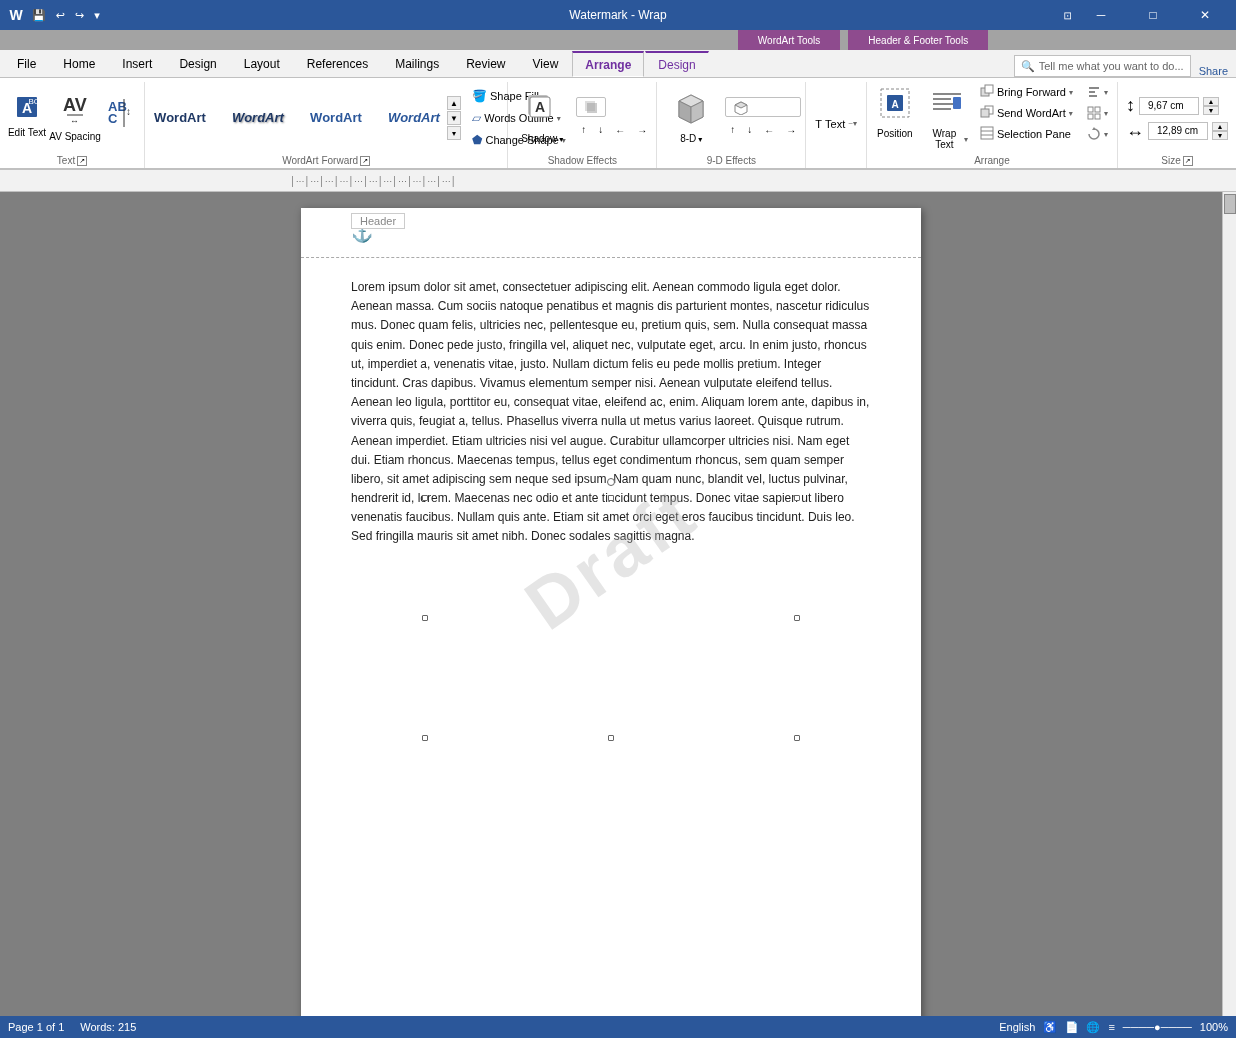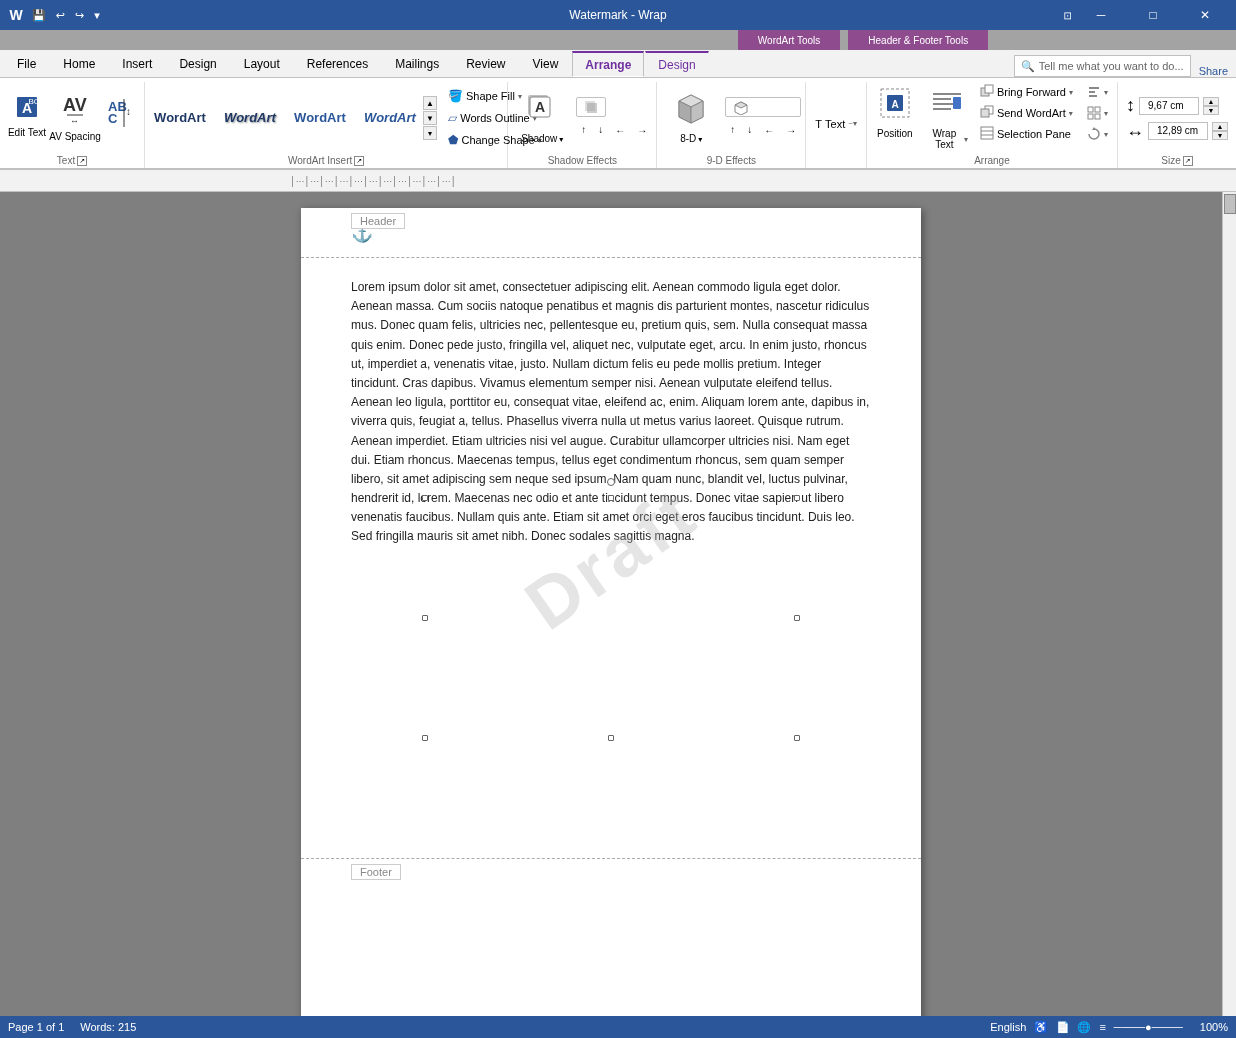--- a/index.html
+++ b/index.html
@@ -290,21 +290,21 @@
     
     .wa-gallery {
       display: flex;
       align-items: center;
       gap: 2px;
       height: 68px;
     }
     .wa-items {
       display: grid;
       grid-template-columns: repeat(4, 62px);
-      gap: 8px;
+      gap: 16px;
       height: 50px;
       overflow: hidden;
     }
     .wa-item {
       font-size: 14px;
       font-weight: bold;
       display: flex;
       align-items: center;
       justify-content: center;
       cursor: pointer;
@@ -548,21 +548,21 @@
             <span class="dropdown-arrow">▾</span>
           </div>
           <div class="small-btn">
             <span class="si" style="color:#2b579a;">⬟</span>
             <span>Change Shape</span>
             <span class="dropdown-arrow">▾</span>
           </div>
         </div>
       </div>
       <div class="grp-label-row">
-        <span class="grp-label">WordArt Insert</span>
+        <span class="grp-label">WordArt Forward</span>
         <span class="grp-expand">↗</span>
       </div>
     </div>
 
     <div class="grp">
       <div class="grp-top" style="flex-direction:column;align-items:center;justify-content:center;gap:4px;">
         <div style="display:flex;gap:4px;">
 
           <div class="big-btn" style="width:60px;">
             <div class="icon-area">
@@ -799,39 +799,36 @@
             <div class="handle ml"></div>
             <div class="handle mr"></div>
             <div class="handle bl"></div>
             <div class="handle bm"></div>
             <div class="handle br"></div>
           </div>
 
           <p class="doc-text">Lorem ipsum dolor sit amet, consectetuer adipiscing elit. Aenean commodo ligula eget dolor. Aenean massa. Cum sociis natoque penatibus et magnis dis parturient montes, nascetur ridiculus mus. Donec quam felis, ultricies nec, pellentesque eu, pretium quis, sem. Nulla consequat massa quis enim. Donec pede justo, fringilla vel, aliquet nec, vulputate eget, arcu. In enim justo, rhoncus ut, imperdiet a, venenatis vitae, justo. Nullam dictum felis eu pede mollis pretium. Integer tincidunt. Cras dapibus. Vivamus elementum semper nisi. Aenean vulputate eleifend tellus. Aenean leo ligula, porttitor eu, consequat vitae, eleifend ac, enim. Aliquam lorem ante, dapibus in, viverra quis, feugiat a, tellus. Phasellus viverra nulla ut metus varius laoreet. Quisque rutrum. Aenean imperdiet. Etiam ultricies nisi vel augue. Curabitur ullamcorper ultricies nisi. Nam eget dui. Etiam rhoncus. Maecenas tempus, tellus eget condimentum rhoncus, sem quam semper libero, sit amet adipiscing sem neque sed ipsum. Nam quam nunc, blandit vel, luctus pulvinar, hendrerit id, lorem. Maecenas nec odio et ante tincidunt tempus. Donec vitae sapien ut libero venenatis faucibus. Nullam quis ante. Etiam sit amet orci eget eros faucibus tincidunt. Duis leo. Sed fringilla mauris sit amet nibh. Donec sodales sagittis magna.</p>
         </div>
 
-        <div class="footer-section">
-          <div class="footer-label">Footer</div>
-        </div>
         <div style="height:30px;"></div>
       </div>
     </div>
 
     <div class="right-scrollbar">
       <div style="width:12px;height:20px;background:#c0c0c0;margin:2px auto;border:1px solid #888;"></div>
     </div>
   </div>
 
   <div class="status-bar">
     <span>Page 1 of 1</span>
     <span style="margin-left:16px;">Words: 215</span>
     <div style="margin-left:auto;display:flex;gap:8px;align-items:center;">
       <span style="cursor:pointer;font-size:11px;">English</span>
       <span style="cursor:pointer;">♿</span>
       <span style="cursor:pointer;">📄</span>
       <span style="cursor:pointer;">🌐</span>
       <span style="cursor:pointer;">≡</span>
       <span style="cursor:pointer;">────●────</span>
-      <span style="cursor:pointer;margin-left:9px;">100%</span>
+      <span style="cursor:pointer;">100%</span>
     </div>
   </div>
 
 </div>
 
 </body></html>

